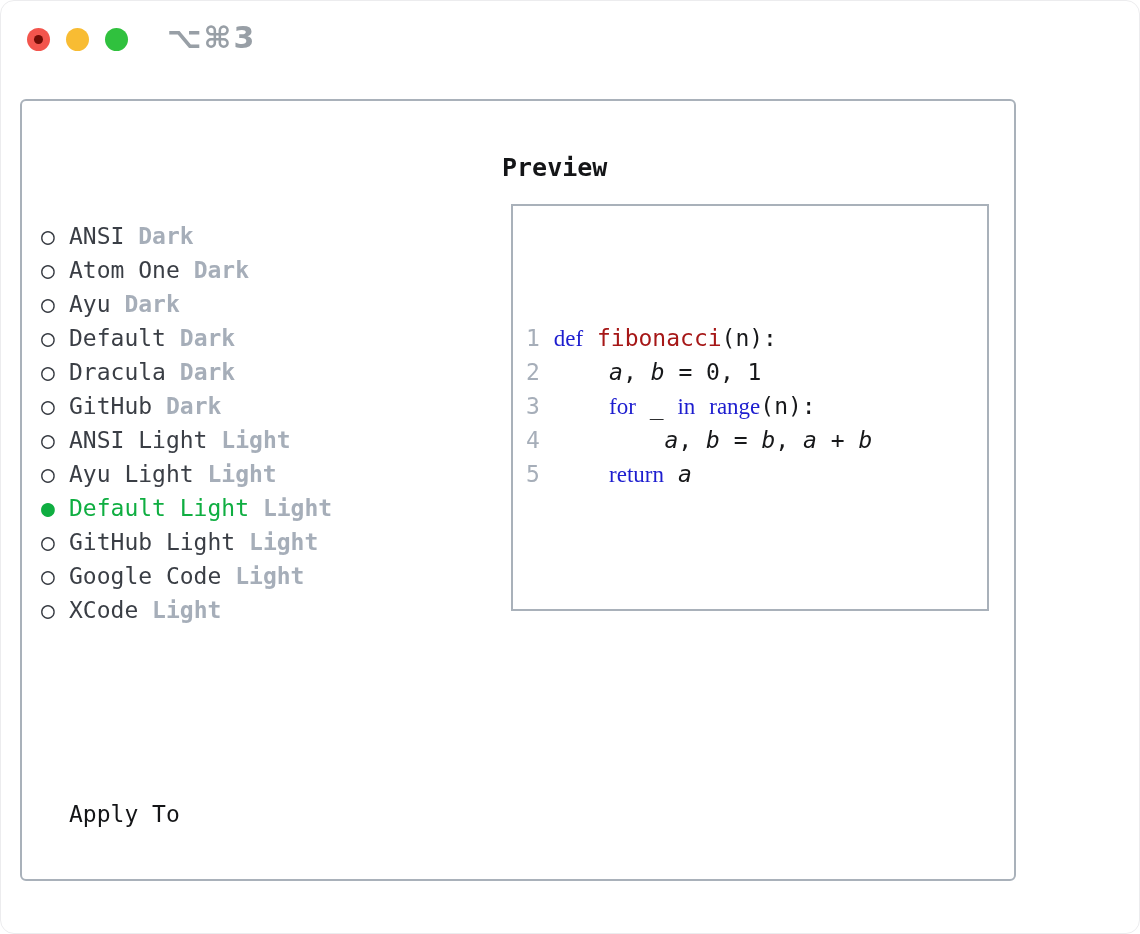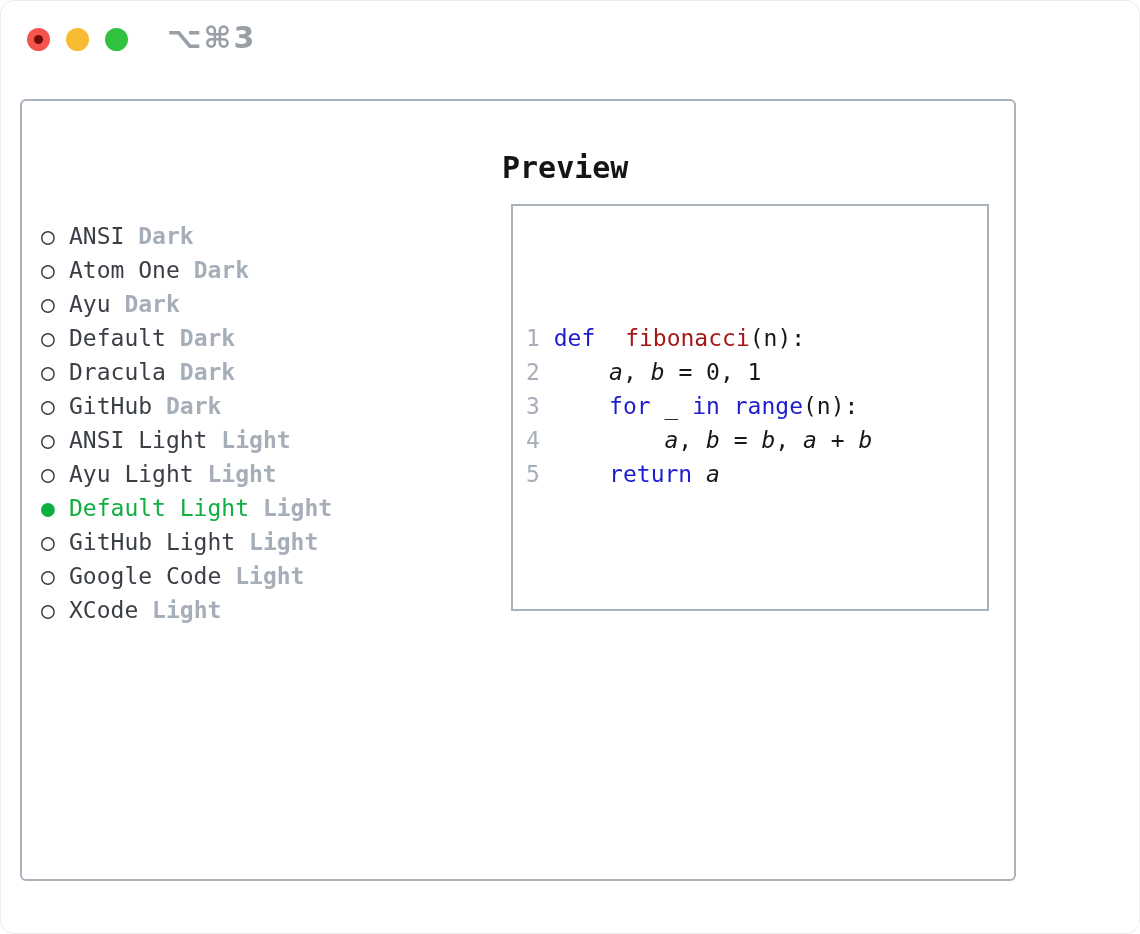--- a/index.html
+++ b/index.html
@@ -31,34 +31,34 @@
   }
   .trow{height:34px;}
   .mk{display:inline-block;width:28px;color:var(--text-dark);}
   .hdr .mk,.hdr .lbl{font-weight:bold;color:var(--heading-black);}
   .sel .mk,.sel .nm,.sel .lbl{color:var(--accent-green);}
   .sfx{color:var(--muted-gray);font-weight:bold;}
   .apply-hdr .lbl{color:var(--heading-black);}
   .spacer{height:34px;}
   
   .preview-title{
-    position:absolute;left:480px;top:50px;font-size:30px;line-height:34px;
+    position:absolute;left:480px;top:50px;font-size:25px;line-height:34px;
     font-weight:bold;color:var(--heading-black);
   }
   .preview-box{
     position:absolute;left:489px;top:103px;width:478px;height:407px;
     border:2px solid var(--border-gray);box-sizing:border-box;
     padding:47px 0 0 13px;font-size:23px;line-height:34px;
     white-space:pre;overflow:hidden;
   }
   .crow{height:34px;}
   .lnum{color:var(--muted-gray);}
   .sg-pl{color:#17181a;}
-  .sg-kw{color:var(--keyword-blue);}
-  .sg-fn{color:var(--function-red);margin-left:16px;}
+  .sg-kw{color:var(--keyword-blue);font-family:Liberation Serif, serif;}
+  .sg-fn{color:var(--function-red);}
   .sg-vr{color:#17181a;font-style:italic;}
 </style>
 </head>
 <body>
 
 <div class="screen">
 
   <div class="titlebar">
     <span class="light red">
       <span class="dot"></span>
@@ -66,20 +66,21 @@
     <span class="light yellow"></span>
     <span class="light green"></span>
     <span class="shortcut">⌥⌘3</span>
   </div>
 
   <div class="panel">
 
     <div class="left-col">
       <div id="theme-list"><div class="trow"><span class="mk">○</span><span class="nm">ANSI</span> <span class="sfx">Dark</span></div><div class="trow"><span class="mk">○</span><span class="nm">Atom One</span> <span class="sfx">Dark</span></div><div class="trow"><span class="mk">○</span><span class="nm">Ayu</span> <span class="sfx">Dark</span></div><div class="trow"><span class="mk">○</span><span class="nm">Default</span> <span class="sfx">Dark</span></div><div class="trow"><span class="mk">○</span><span class="nm">Dracula</span> <span class="sfx">Dark</span></div><div class="trow"><span class="mk">○</span><span class="nm">GitHub</span> <span class="sfx">Dark</span></div><div class="trow"><span class="mk">○</span><span class="nm">ANSI Light</span> <span class="sfx">Light</span></div><div class="trow"><span class="mk">○</span><span class="nm">Ayu Light</span> <span class="sfx">Light</span></div><div class="trow sel"><span class="mk">●</span><span class="nm">Default Light</span> <span class="sfx">Light</span></div><div class="trow"><span class="mk">○</span><span class="nm">GitHub Light</span> <span class="sfx">Light</span></div><div class="trow"><span class="mk">○</span><span class="nm">Google Code</span> <span class="sfx">Light</span></div><div class="trow"><span class="mk">○</span><span class="nm">XCode</span> <span class="sfx">Light</span></div></div>
       <div class="spacer"></div>
+      <div class="trow apply-hdr"><span class="mk"></span><span class="lbl">Apply To</span></div>
       
       
       
       
     </div>
 
     <div class="preview-title">Preview</div>
 
     <div class="preview-box">
       <div id="code-lines"><div class="crow"><span class="lnum">1</span><span class="sg-pl"> </span><span class="sg-kw">def</span><span class="sg-pl"> </span><span class="sg-fn">fibonacci</span><span class="sg-pl">(n):</span></div><div class="crow"><span class="lnum">2</span><span class="sg-pl">     </span><span class="sg-vr">a</span><span class="sg-pl">, </span><span class="sg-vr">b</span><span class="sg-pl"> = 0, 1</span></div><div class="crow"><span class="lnum">3</span><span class="sg-pl">     </span><span class="sg-kw">for</span><span class="sg-pl"> _ </span><span class="sg-kw">in</span><span class="sg-pl"> </span><span class="sg-kw">range</span><span class="sg-pl">(n):</span></div><div class="crow"><span class="lnum">4</span><span class="sg-pl">         </span><span class="sg-vr">a</span><span class="sg-pl">, </span><span class="sg-vr">b</span><span class="sg-pl"> = </span><span class="sg-vr">b</span><span class="sg-pl">, </span><span class="sg-vr">a</span><span class="sg-pl"> + </span><span class="sg-vr">b</span></div><div class="crow"><span class="lnum">5</span><span class="sg-pl">     </span><span class="sg-kw">return</span><span class="sg-pl"> </span><span class="sg-vr">a</span></div></div>

